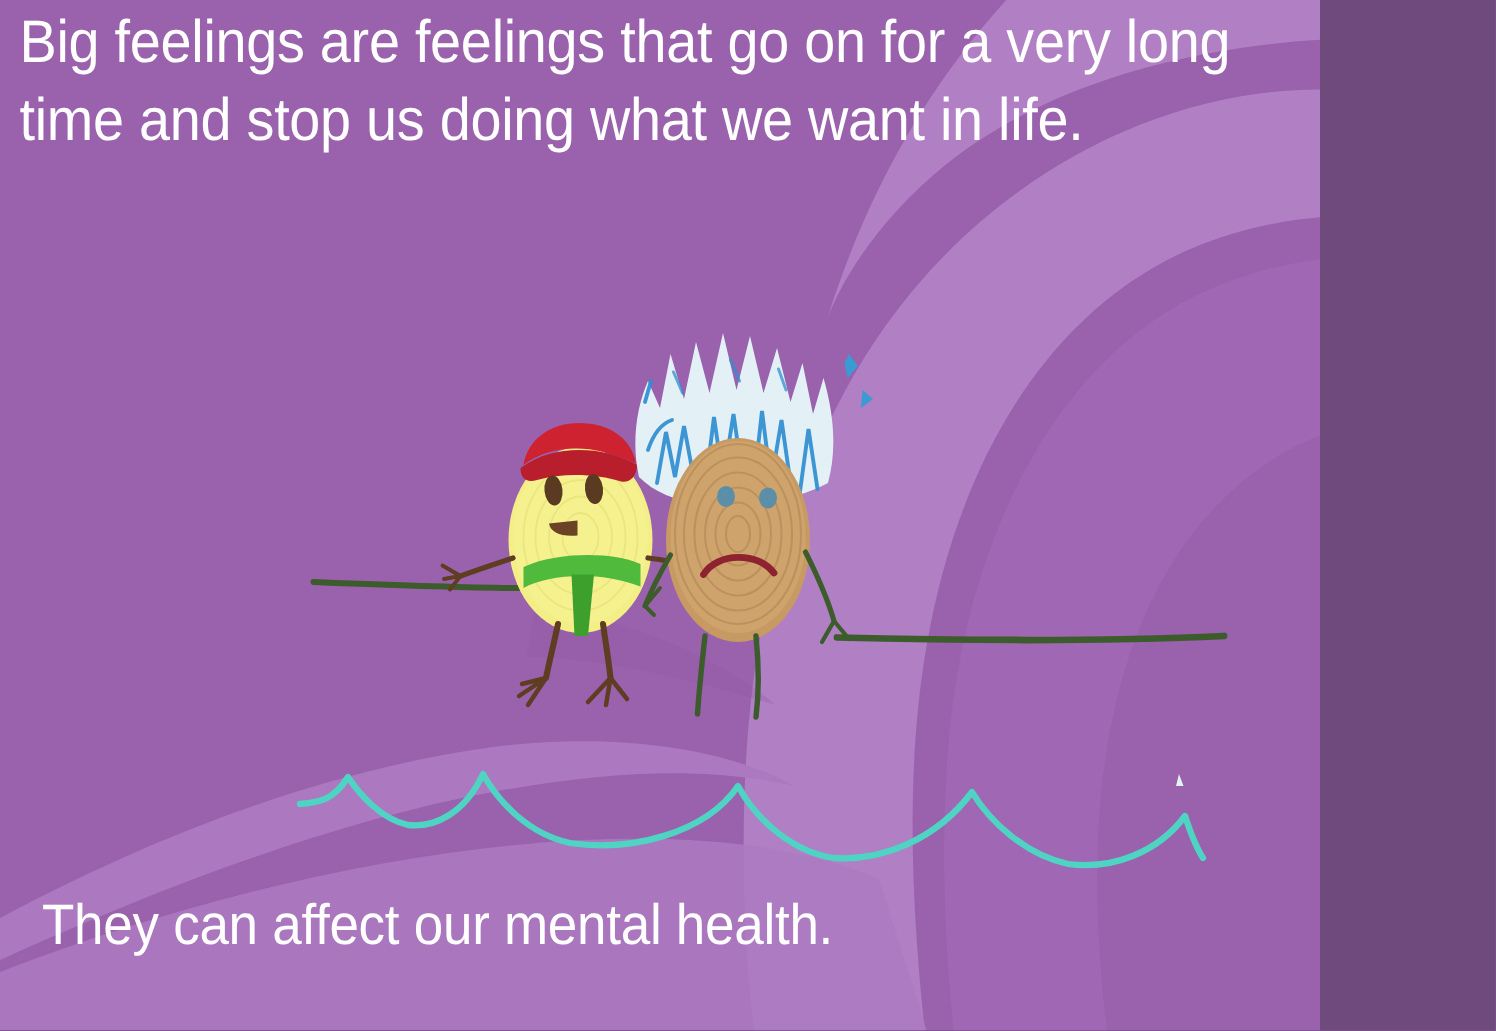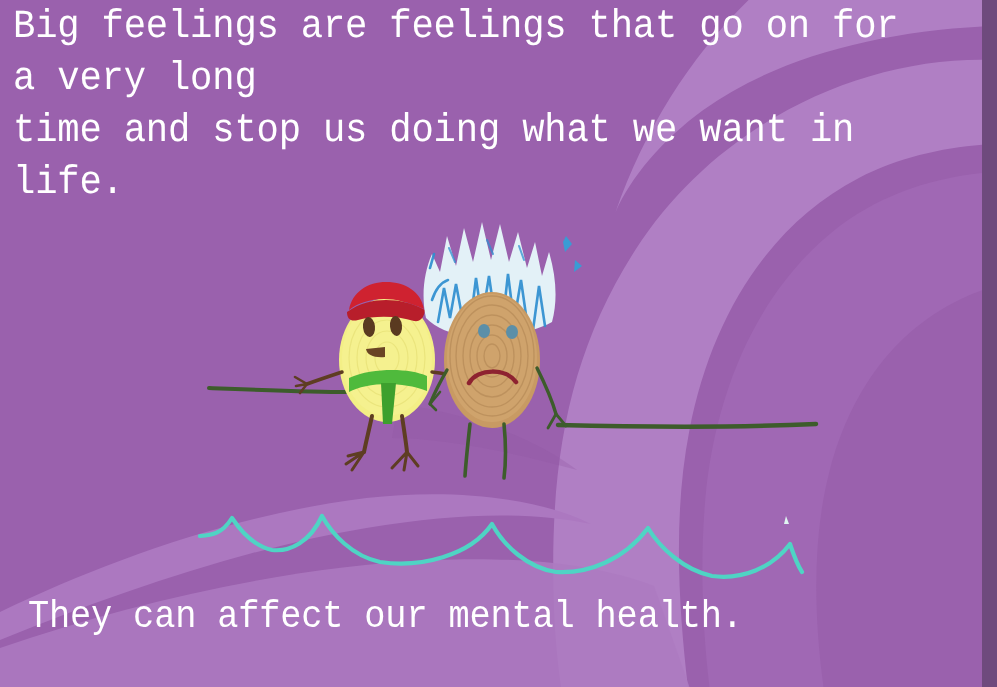--- a/index.html
+++ b/index.html
@@ -3,25 +3,25 @@
 <meta charset="utf-8">
 <title>Big feelings slide</title>
 <style>
   html, body {
     margin: 0;
     padding: 0;
     background: #6e4a7d;
   }
   .slide {
     position: relative;
-    width: 982px;
+    width: 880px;
     height: 687px;
     overflow: hidden;
     background: #9a61ad;
-    font-family: Liberation Mono, monospace;
+    font-family: Liberation Sans, sans-serif;
   }
 
   
   .bg-layer {
     position: absolute;
     inset: 0;
     width: 100%;
     height: 100%;
   }
 

